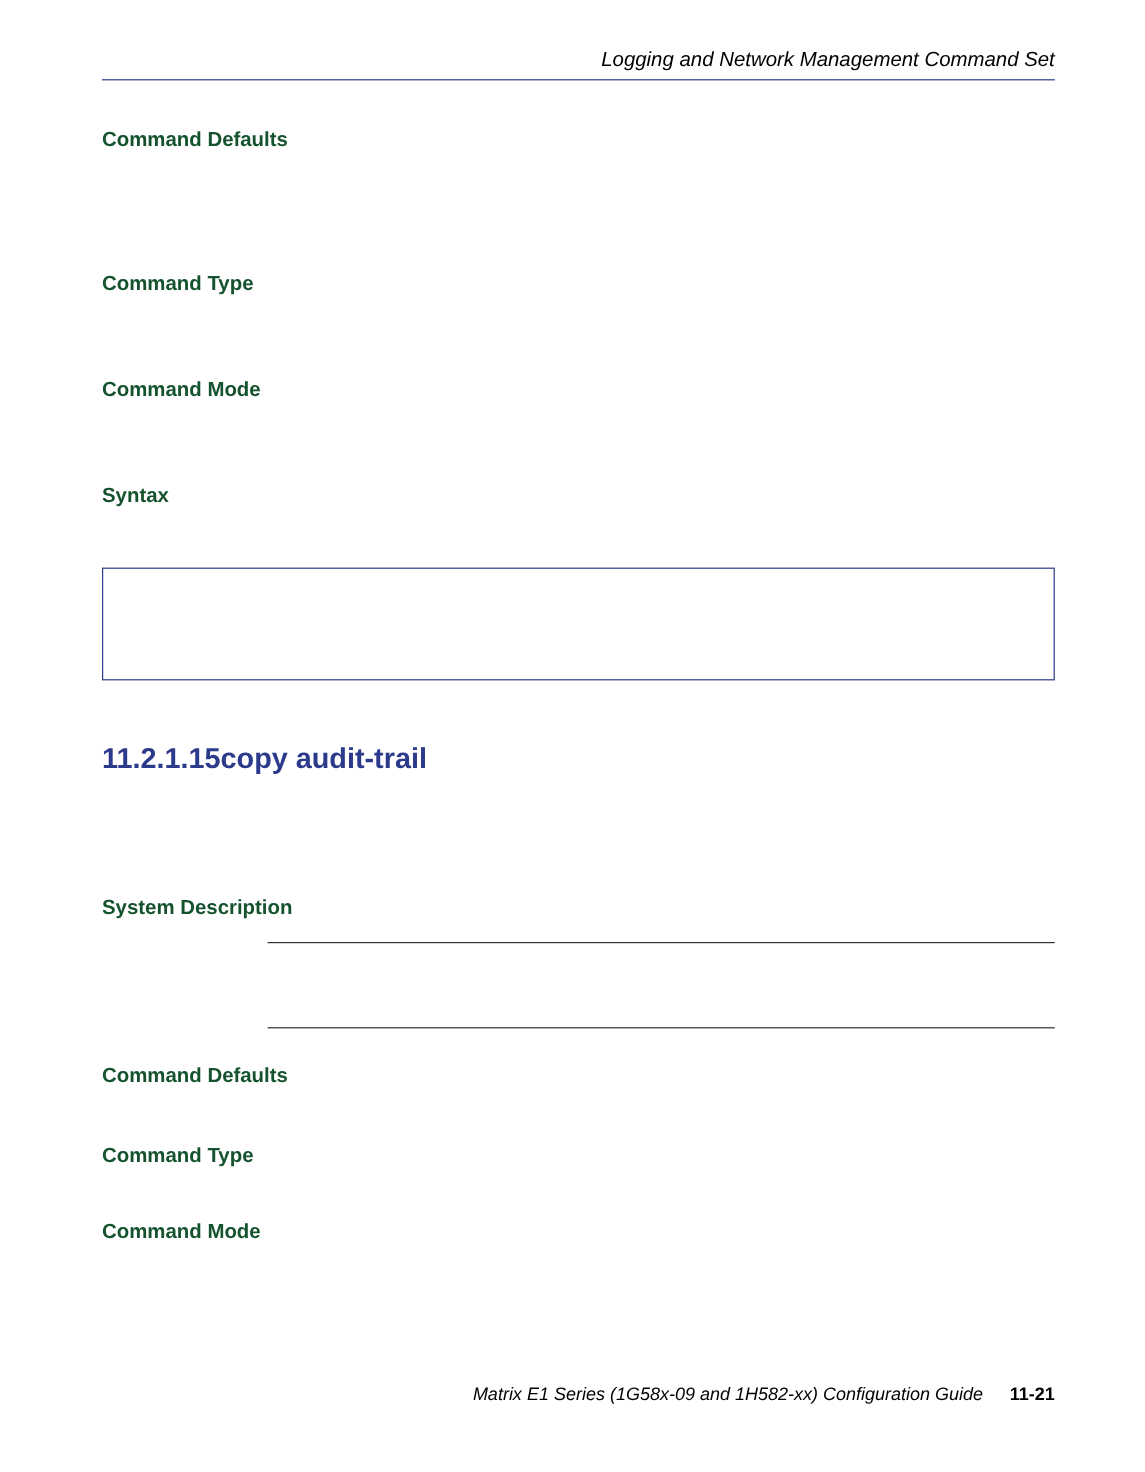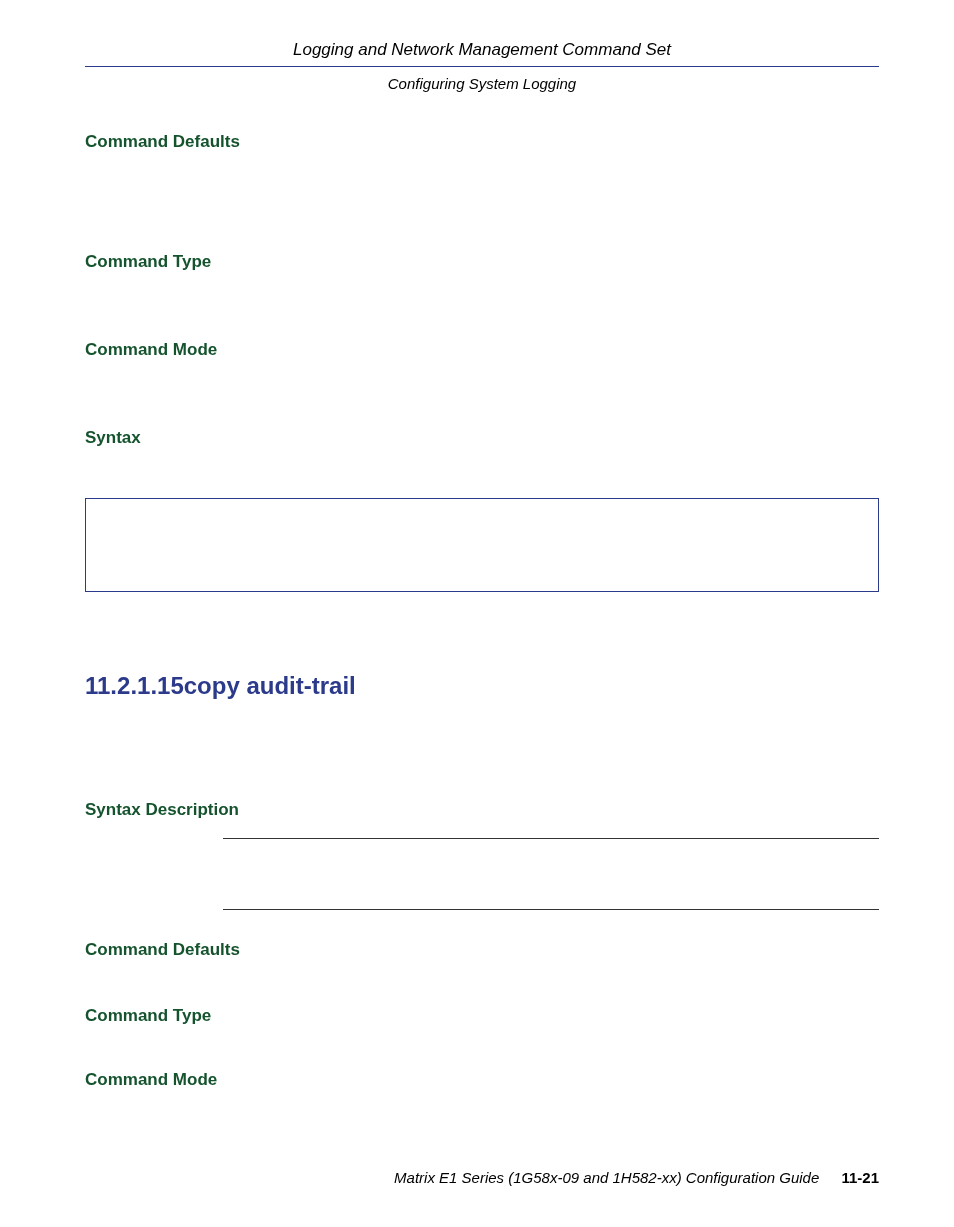--- a/index.html
+++ b/index.html
@@ -4,21 +4,21 @@
 <style>
   * { margin: 0; padding: 0; box-sizing: border-box; }
   body {
     font-family: Arial, Helvetica, sans-serif;
     background: #fff;
     width: 954px;
     height: 1227px;
     position: relative;
     padding: 40px 75px 50px 85px;
   }
-  .header-area { text-align: center; }
+  .header-area { text-align: right; }
   .header-title {
     font-style: italic;
     font-size: 17px;
     font-weight: 500;
     color: #000;
     margin-bottom: 6px;
   }
   .header-rule {
     border: none;
     border-top: 1px solid #2b3a8a;
@@ -38,34 +38,34 @@
   .first-heading { margin-top: 40px; }
   .example-box {
     border: 1px solid #2b3a8a;
     height: 94px;
     margin-top: 50px;
   }
   .command-title {
     color: #2b3a8a;
     font-weight: bold;
     font-size: 24px;
-    margin-top: 80px;
+    margin-top: 52px;
   }
   .table-area {
     margin-top: 18px;
     margin-left: 138px;
   }
   .table-rule {
     border: none;
     border-top: 1px solid #333;
   }
   .table-gap { height: 70px; }
   .footer {
     position: absolute;
-    bottom: 41px;
+    bottom: 56px;
     right: 75px;
     font-size: 15px;
     font-style: italic;
     color: #000;
   }
   .footer .page {
     font-weight: bold;
     font-style: normal;
     margin-left: 18px;
   }
@@ -74,36 +74,35 @@
   .cmd-mode-2 { margin-top: 44px; }
   .cmd-type-2 { margin-top: 46px; }
   .cmd-def-2 { margin-top: 30px; }
 </style>
 </head>
 <body>
 
 <div class="header-area">
   <div class="header-title">Logging and Network Management Command Set</div>
   <hr class="header-rule">
-  <div class="header-subtitle">Configuring System Logging</div>
 </div>
 
 <div class="section-heading first-heading">Command Defaults</div>
 
 <div class="section-heading sec-gap-lg">Command Type</div>
 
 <div class="section-heading sec-gap-md">Command Mode</div>
 
 <div class="section-heading sec-gap-md">Syntax</div>
 
 <div class="example-box"></div>
 
 <div class="command-title">11.2.1.15copy audit-trail</div>
 
-<div class="section-heading sec-gap-lg">Syntax Description</div>
+<div class="section-heading sec-gap-lg">System Description</div>
 
 <div class="table-area">
   <hr class="table-rule">
   <div class="table-gap"></div>
   <hr class="table-rule">
 </div>
 
 <div class="section-heading cmd-def-2">Command Defaults</div>
 
 <div class="section-heading cmd-type-2">Command Type</div>

